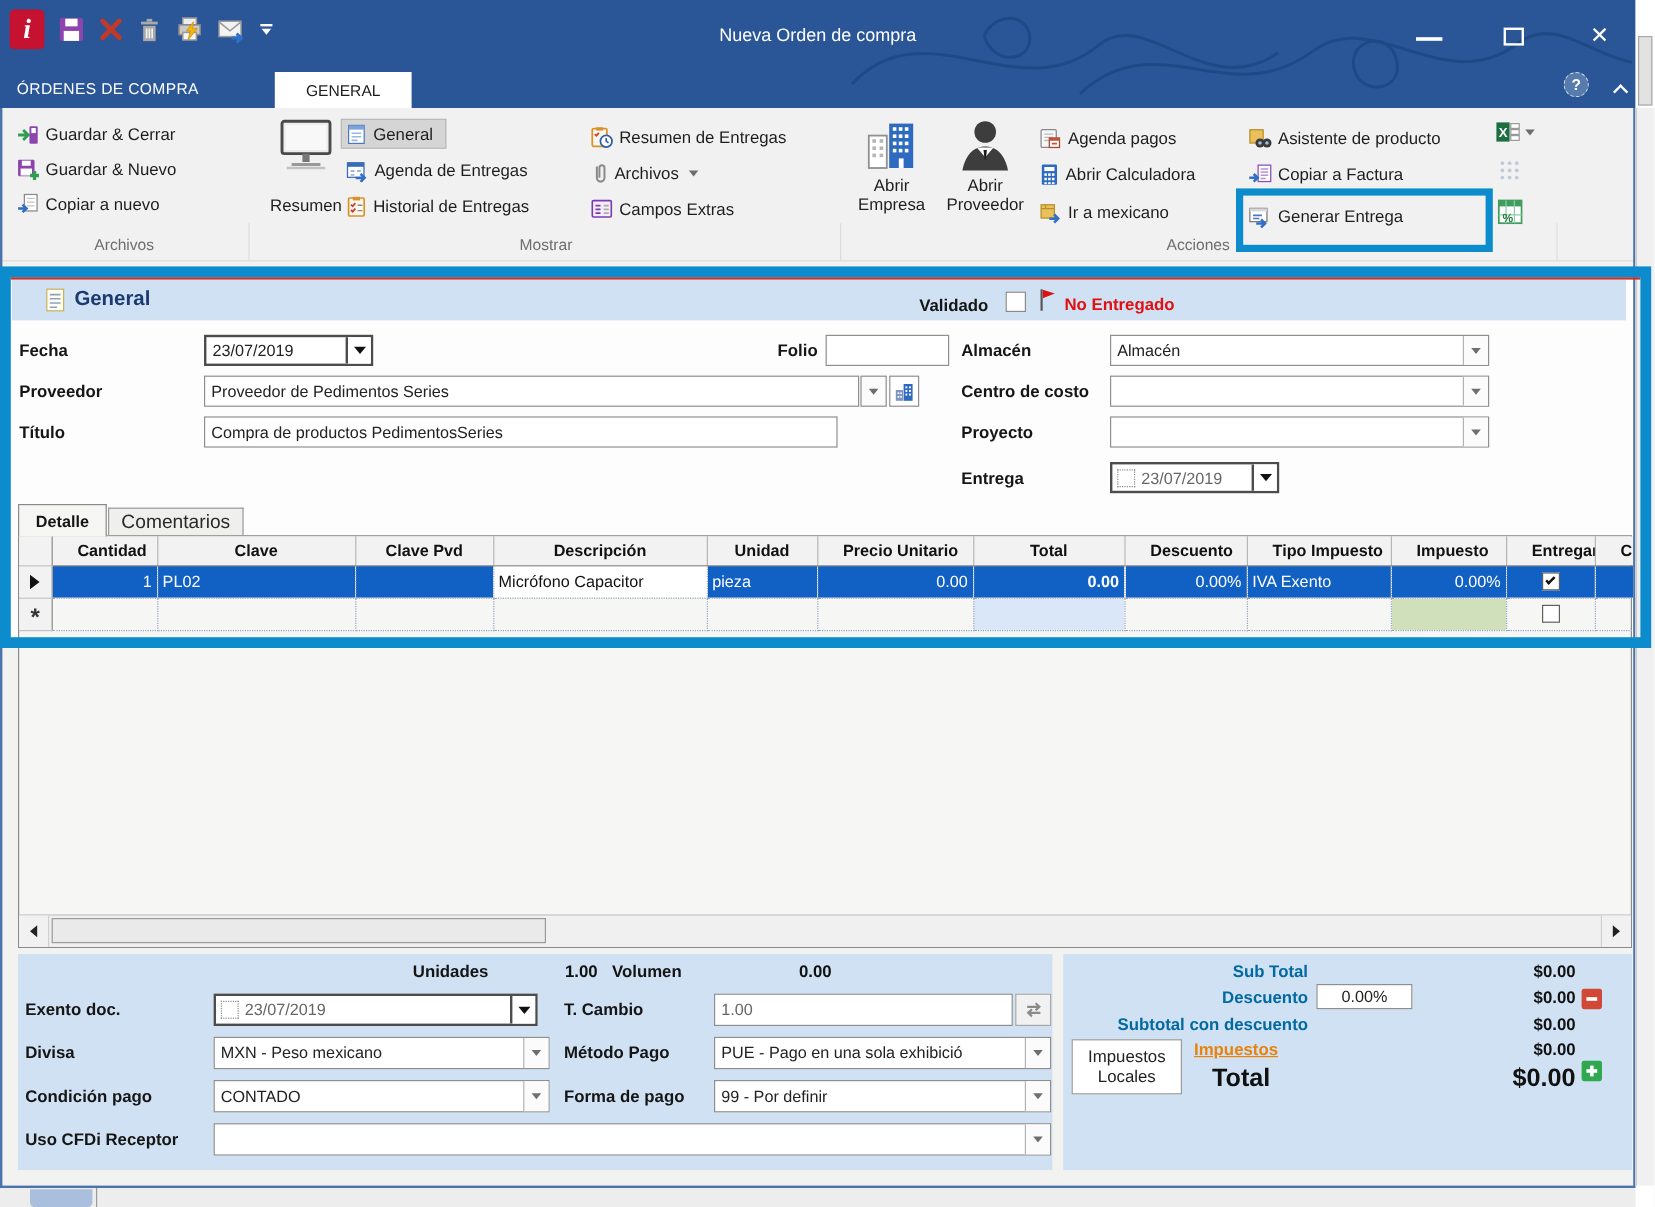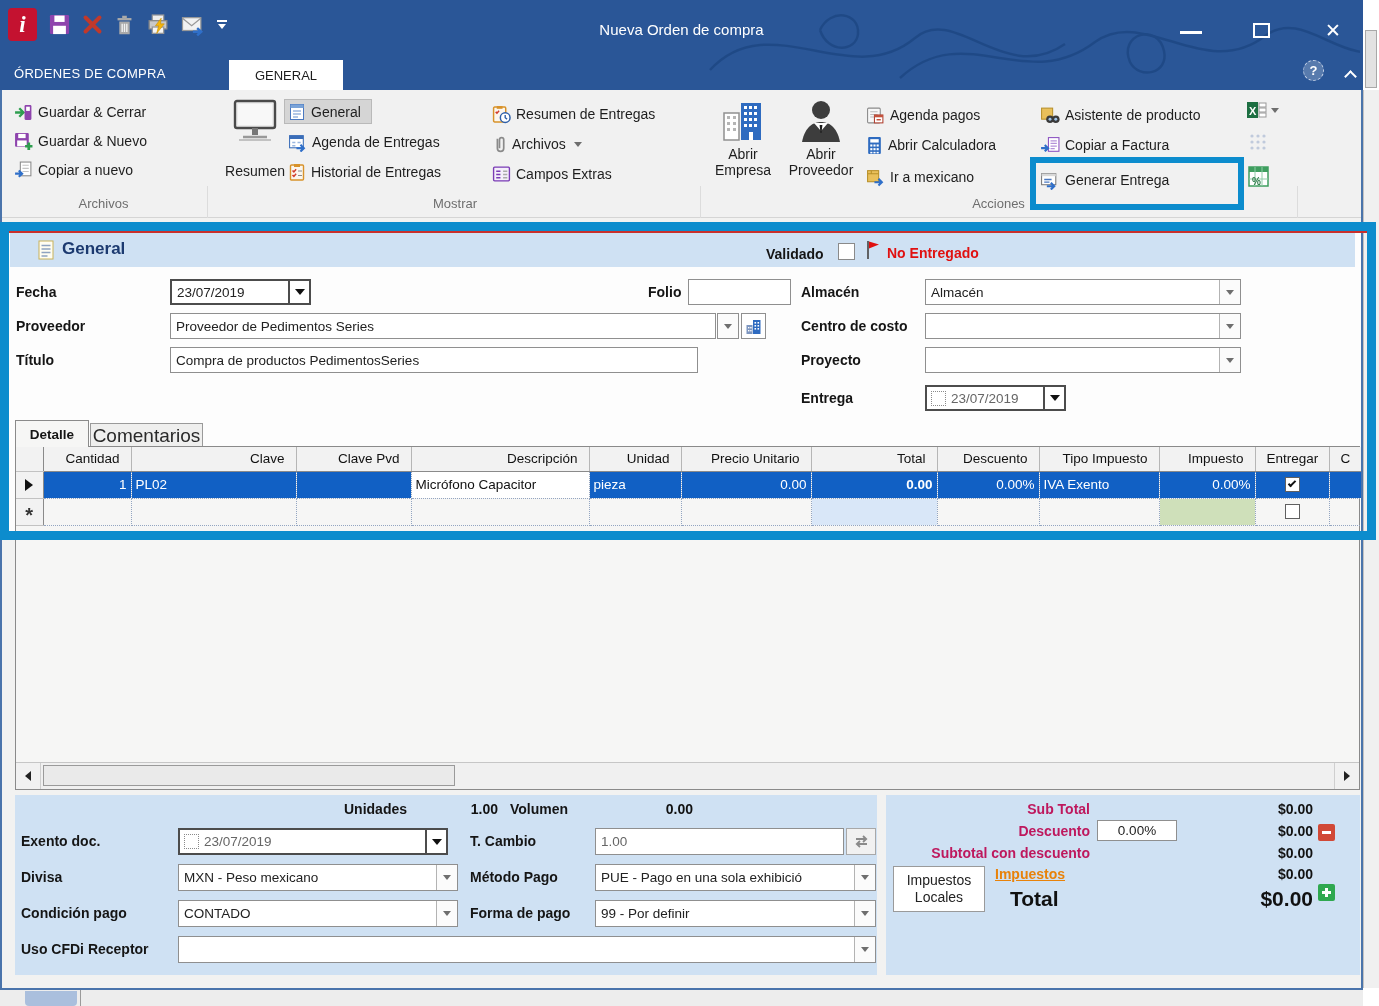--- a/index.html
+++ b/index.html
@@ -27,38 +27,38 @@
   .combo .val{flex:1;display:flex;align-items:center;padding:0 5px;font-size:13.5px;color:#222;white-space:nowrap;overflow:hidden;}
   .combo .cbtn{width:21px;border-left:1px solid #b3b3b3;background:#fbfbfb;display:flex;align-items:center;justify-content:center;}
   .dcombo{border:2px solid #4c4c4c;}
   .dcombo .cbtn{border-left:2px solid #4c4c4c;background:#fff;}
   .car{width:0;height:0;border-left:4px solid transparent;border-right:4px solid transparent;border-top:5px solid #6e6e6e;}
   .car.k{border-left:5px solid transparent;border-right:5px solid transparent;border-top:6px solid #111;}
   .dotchk{width:15px;height:15px;border:1px dotted #8a8a8a;background:#fff;margin:auto 0 auto 4px;flex:0 0 15px;}
   .gray{color:#666 !important;}
   
   .grid-table{border-collapse:collapse;table-layout:fixed;width:1345px;font-size:13.5px;}
-  .grid-table th{background:#f2f2f2;border-right:1px solid #b6b6b6;border-bottom:1px solid #8a8a8a;font-weight:400;text-align:right;padding:2px 11px;height:24px;color:#111;overflow:hidden;white-space:nowrap;}
+  .grid-table th{background:#f2f2f2;border-right:1px solid #b6b6b6;border-bottom:1px solid #8a8a8a;font-weight:700;text-align:center;padding:2px 21px;height:24px;color:#111;overflow:hidden;white-space:nowrap;}
   .grid-table td{height:27px;border-right:1px dotted #93a5c1;border-bottom:1px dotted #93a5c1;padding:1px 4px;overflow:hidden;white-space:nowrap;color:#1a1a1a;}
   .selr td{background:#1160c4;color:#fff;}
   .rsel{background:#f2f2f2 !important;border-right:1px solid #8a8a8a !important;border-bottom:1px solid #c2c2c2 !important;}
   .num{text-align:right;}
   .editcell{background:#fff !important;color:#111 !important;}
   .tri-r{width:0;height:0;border-top:6px solid transparent;border-bottom:6px solid transparent;border-left:8px solid #111;margin:0 auto;}
   .newmark::before{content:"*";font-size:20px;font-weight:700;color:#333;line-height:8px;display:block;text-align:center;margin-top:6px;}
   .chkbox{width:15px;height:15px;background:#fff;border:1px solid #606060;margin:0 auto;}
   .ckm{width:8px;height:4px;border-left:2px solid #111;border-bottom:2px solid #111;transform:rotate(-45deg);margin:3px 0 0 2px;}
   
   .sbar{background:#f0f0f0;}
   .sarrow{display:flex;align-items:center;justify-content:center;background:#f1f1f1;}
   .tl{width:0;height:0;border-top:5px solid transparent;border-bottom:5px solid transparent;border-right:6px solid #222;}
   .tr2{width:0;height:0;border-top:5px solid transparent;border-bottom:5px solid transparent;border-left:6px solid #222;}
   
   .panel{background:#cfe1f3;}
-  .tot-l{font-size:14px;font-weight:700;color:#be185d;text-align:right;}
+  .tot-l{font-size:14px;font-weight:700;color:#0369a1;text-align:right;}
   .tot-v{font-size:14px;font-weight:700;color:#111;text-align:right;}
   .sqbtn{width:17px;height:17px;border-radius:2px;display:flex;align-items:center;justify-content:center;position:relative;}
   .hbar{width:9px;height:3px;background:#fff;}
   .vbar{width:3px;height:9px;background:#fff;position:absolute;}
   
   .annot{border:9px solid #0c8ccd;z-index:50;pointer-events:none;}
   .annot2{border:6px solid #0c8ccd;z-index:50;pointer-events:none;}
 </style>
 </head>
 <body>
@@ -433,21 +433,21 @@
   <div class="ab fl" style="left:801px;top:390px;">Entrega</div>
   <div class="ab combo dcombo" style="left:925px;top:385px;width:141px;height:26px;">
     <div class="dotchk"></div>
     <div class="val gray">23/07/2019</div>
     <div class="cbtn">
         <span class="car k"></span>
       </div>
   </div>
 
   <div class="ab" style="left:15px;top:420px;width:74px;height:27px;background:#f6f6f5;border:1px solid #8a8a8a;border-bottom:none;z-index:3;display:flex;align-items:center;justify-content:center;font-size:13.5px;font-weight:700;color:#151515;">Detalle</div>
-  <div class="ab" style="left:90px;top:423px;width:113px;height:24px;background:#efefee;border:1px solid #9a9a9a;border-bottom:none;display:flex;align-items:center;justify-content:center;font-size:19px;color:#2a2a2a;">Comentarios</div>
+  <div class="ab" style="left:90px;top:423px;width:113px;height:24px;background:#efefee;border:1px solid #9a9a9a;border-bottom:none;display:flex;align-items:center;justify-content:center;font-size:16px;color:#2a2a2a;">Comentarios</div>
 
   <div class="ab" style="left:15px;top:446px;width:1345px;height:344px;background:#f6f6f5;border:1px solid #8a8a8a;">
     <table class="grid-table">
       <colgroup>
         <col style="width:27px">
           <col style="width:88px">
           <col style="width:165px">
           <col style="width:115px">
           <col style="width:178px">
           <col style="width:92px">

